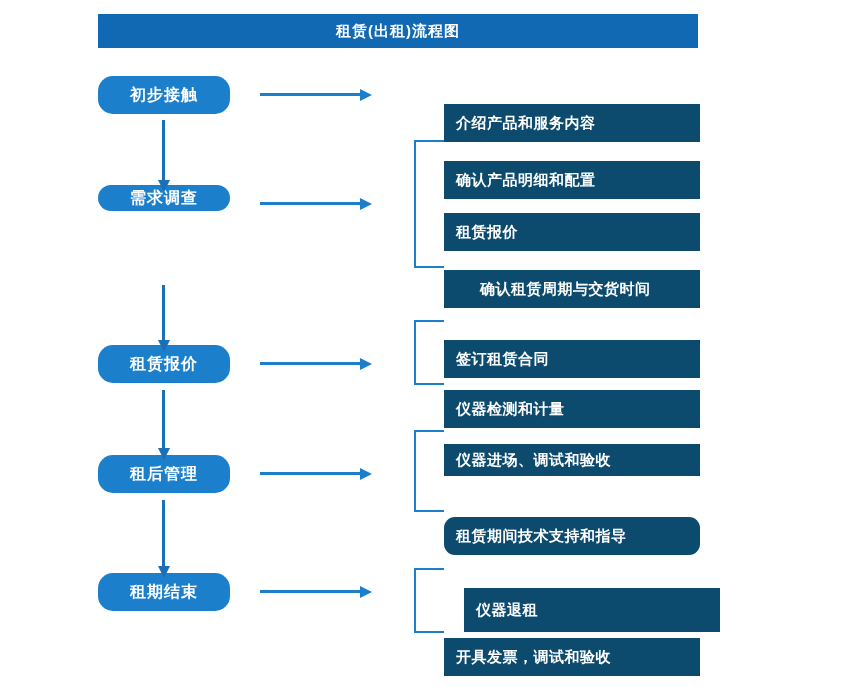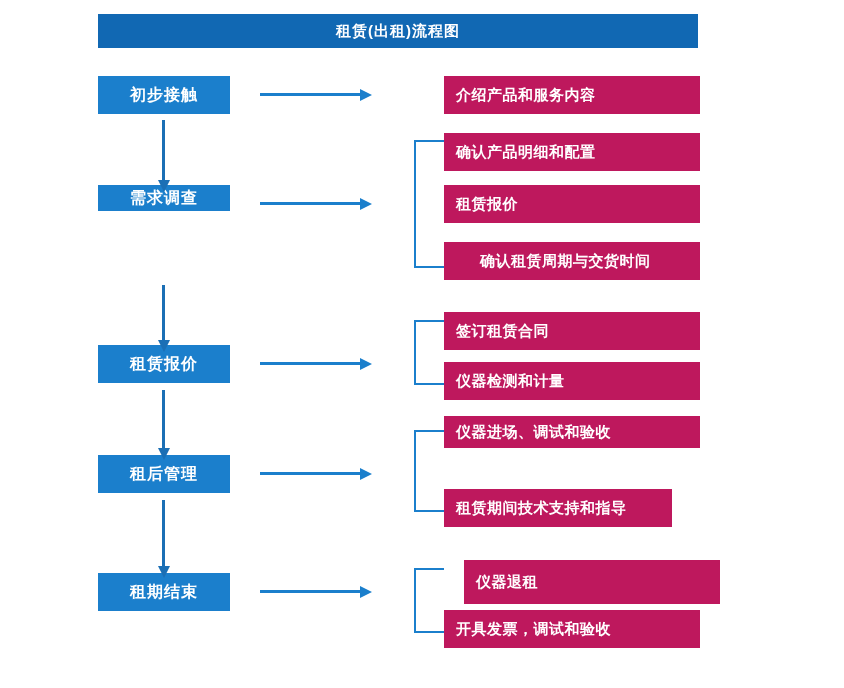--- a/index.html
+++ b/index.html
@@ -38,32 +38,34 @@
   .stage-box {
     position: absolute;
     background: #1b7fcc;
     color: #ffffff;
     font-weight: bold;
     font-size: 16px;
     display: flex;
     align-items: center;
     justify-content: center;
     letter-spacing: 1px;
+    border-radius: 15px;
   }
   .detail-box {
     position: absolute;
-    background: #be185d;
+    background: #0c4a6e;
     color: #ffffff;
     font-weight: bold;
     font-size: 15px;
     display: flex;
     align-items: center;
     padding-left: 12px;
     box-sizing: border-box;
     letter-spacing: 0.5px;
+    margin-top: 28px;
   }
   
   .h-arrow {
     position: absolute;
     height: 12px;
   }
   .h-arrow .shaft {
     position: absolute;
     left: 0;
     top: 4px;
@@ -120,21 +122,21 @@
   <div class="stage-box" style="left:98px; top:455px; width:132px; height:38px;">租后管理</div>
   <div class="stage-box" style="left:98px; top:573px; width:132px; height:38px;">租期结束</div>
 
   <div class="detail-box" style="left:444px; top:76px; width:256px; height:38px;">介绍产品和服务内容</div>
   <div class="detail-box" style="left:444px; top:133px; width:256px; height:38px;">确认产品明细和配置</div>
   <div class="detail-box" style="left:444px; top:185px; width:256px; height:38px;">租赁报价</div>
   <div class="detail-box" style="left:444px; top:242px; width:256px; height:38px;padding-left:36px;">确认租赁周期与交货时间</div>
   <div class="detail-box" style="left:444px; top:312px; width:256px; height:38px;">签订租赁合同</div>
   <div class="detail-box" style="left:444px; top:362px; width:256px; height:38px;">仪器检测和计量</div>
   <div class="detail-box" style="left:444px; top:416px; width:256px; height:32px;">仪器进场、调试和验收</div>
-  <div class="detail-box" style="left:444px; top:489px; width:228px; height:38px;">租赁期间技术支持和指导</div>
+  <div class="detail-box" style="left:444px; top:489px; width:256px; height:38px;border-radius:11px;">租赁期间技术支持和指导</div>
   <div class="detail-box" style="left:464px; top:560px; width:256px; height:44px;">仪器退租</div>
   <div class="detail-box" style="left:444px; top:610px; width:256px; height:38px;">开具发票，调试和验收</div>
 
   <div class="h-arrow" style="left:260px; top:89px; width:112px;">
     <div class="shaft" style="width:100px;"></div>
     <div class="head" style="left:100px;"></div>
   </div>
   <div class="h-arrow" style="left:260px; top:198px; width:112px;">
     <div class="shaft" style="width:100px;"></div>
     <div class="head" style="left:100px;"></div>

